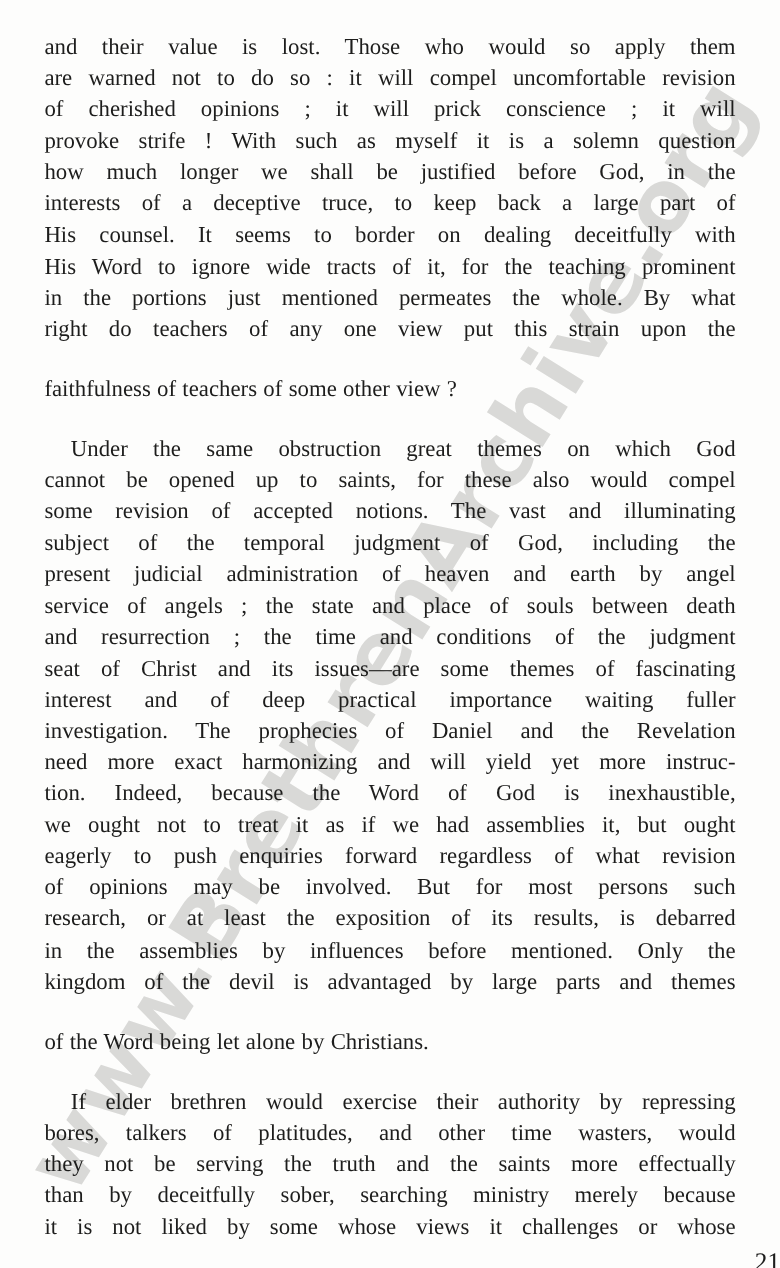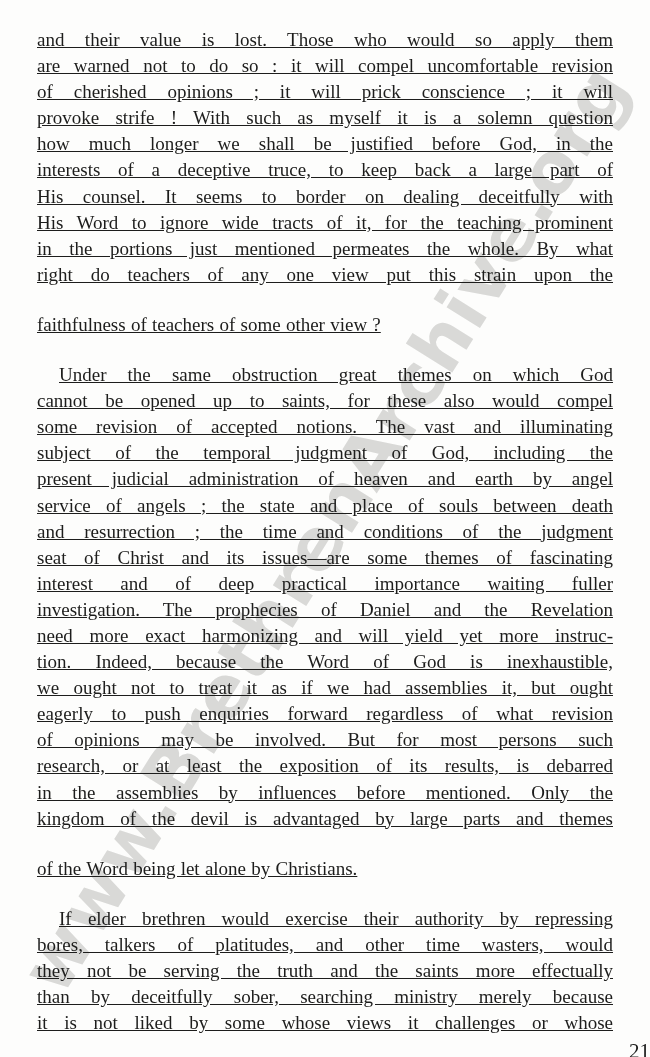--- a/index.html
+++ b/index.html
@@ -44,21 +44,20 @@
     word-spacing: 0.5px;
   }
   .paragraph {
     margin: 0;
   }
   .line {
     text-align: justify;
     text-align-last: justify;
     height: 26.1px;
     overflow: visible;
-    text-decoration: underline;
   }
   .line-last {
     text-align: justify;
     text-align-last: left;
     margin-top: 24px;
   }
   .line-indent {
     text-indent: 22px;
     margin-top: 24px;
   }

